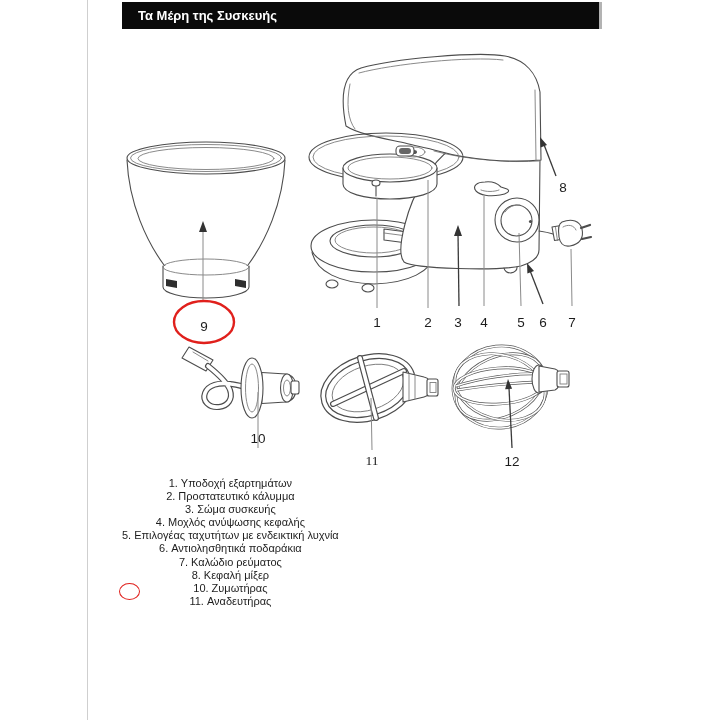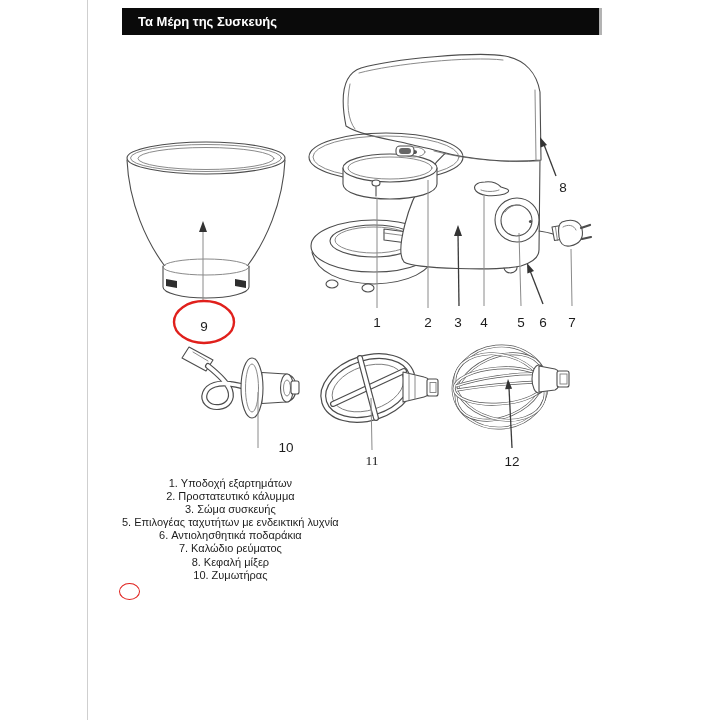--- a/index.html
+++ b/index.html
@@ -4,21 +4,21 @@
 <style>
   html,body{margin:0;padding:0;}
   body{
     width:720px;height:720px;position:relative;overflow:hidden;
     background:#ffffff;font-family:"Liberation Sans", sans-serif;
   }
   .page-edge{position:absolute;left:87px;top:0;width:1px;height:720px;background:#cfcfcf;}
   .title-bar{
     position:absolute;left:122px;top:2px;width:480px;height:27px;box-sizing:border-box;
     background:#0a0a0a;color:#ffffff;font-weight:bold;font-size:13px;line-height:27px;
-    padding-left:16px;border-right:3px solid #b3b3b3;z-index:3;margin-top:6px;
+    padding-left:16px;border-right:3px solid #b3b3b3;z-index:3;
   }
   svg.illustration{position:absolute;left:0;top:0;z-index:1;}
   .callout{
     position:absolute;transform:translate(-50%,-50%);
     font-size:13.5px;color:#1c1c1c;z-index:2;white-space:nowrap;
   }
   .parts{position:absolute;left:122px;top:477px;z-index:2;font-size:11px;color:#1d1d1d;}
   .parts .row{height:13.1px;line-height:13.1px;white-space:nowrap;text-align:center;}
   .parts .num{margin-right:3px;}
   .red-oval-list{
@@ -190,28 +190,30 @@
 
 <div class="callout" style="left:377px;top:322px;">1</div>
 <div class="callout" style="left:428px;top:322px;">2</div>
 <div class="callout" style="left:458px;top:322px;">3</div>
 <div class="callout" style="left:484px;top:322px;">4</div>
 <div class="callout" style="left:521px;top:322px;">5</div>
 <div class="callout" style="left:543px;top:322px;">6</div>
 <div class="callout" style="left:572px;top:322px;">7</div>
 <div class="callout" style="left:563px;top:187px;">8</div>
 <div class="callout" style="left:204px;top:326px;">9</div>
-<div class="callout" style="left:258px;top:447px;margin-left:28px;">10</div>
+<div class="callout" style="left:258px;top:438px;">10</div>
 <div class="callout" style="left:372px;top:461px;font-family:Liberation Serif, serif;">11</div>
 <div class="callout" style="left:512px;top:461px;text-align:center;">12</div>
 
 <div class="parts">
   <div class="row"><span class="num">1.</span><span>Υποδοχή εξαρτημάτων</span></div>
   <div class="row"><span class="num">2.</span><span>Προστατευτικό κάλυμμα</span></div>
   <div class="row"><span class="num">3.</span><span>Σώμα συσκευής</span></div>
+  <div class="row"><span class="num">4.</span><span>Μοχλός ανύψωσης κεφαλής</span></div>
   <div class="row"><span class="num">5.</span><span>Επιλογέας ταχυτήτων με ενδεικτική λυχνία</span></div>
   <div class="row"><span class="num">6.</span><span>Αντιολησθητικά ποδαράκια</span></div>
   <div class="row"><span class="num">7.</span><span>Καλώδιο ρεύματος</span></div>
   <div class="row"><span class="num">8.</span><span>Κεφαλή μίξερ</span></div>
   <div class="row"><span class="num">10.</span><span>Ζυμωτήρας</span></div>
+  <div class="row"><span class="num">11.</span><span>Αναδευτήρας</span></div>
 </div>
 
 <div class="red-oval-list"></div>
 
 </body></html>

